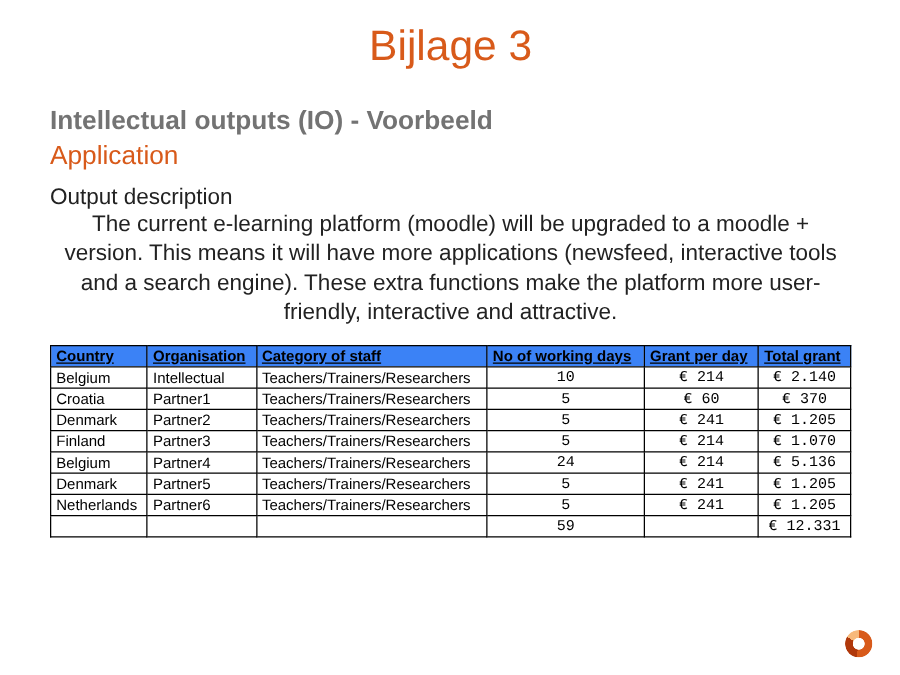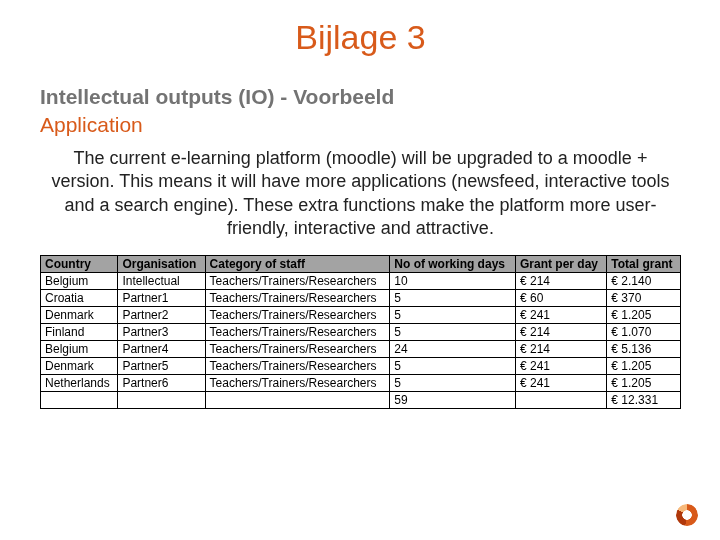--- a/index.html
+++ b/index.html
@@ -53,44 +53,47 @@
     font-family: Arial, Helvetica, sans-serif;
   }
   th, td {
     border: 1px solid #000;
     padding: 1px 4px;
     text-align: left;
     white-space: nowrap;
   }
   th {
     font-weight: bold;
-    background: #a3a3a3;
+    background: #3b82f6;
+    text-decoration: underline;
   }
   td.num {
-    text-align: left;
+    text-align: center;
+    font-family: Liberation Mono, monospace;
   }
   .footer-circle {
     position: absolute;
     bottom: 14px;
     right: 22px;
     width: 22px;
     height: 22px;
     border-radius: 50%;
     background: conic-gradient(#d85a1a 0deg 190deg, #b0380b 190deg 300deg, #f7b97b 300deg 360deg);
     -webkit-mask: radial-gradient(circle, transparent 4.5px, #000 5px);
     mask: radial-gradient(circle, transparent 4.5px, #000 5px);
   }
 </style>
 </head>
 <body>
 
 <div class="content">
   <h1 class="title">Bijlage 3</h1>
   <div class="heading">Intellectual outputs (IO) - Voorbeeld</div>
   <div class="subheading">Application</div>
+  <div class="desc-label">Output description</div>
   <p class="desc-text">The current e-learning platform (moodle) will be upgraded to a moodle + version. This means it will have more applications (newsfeed, interactive tools and a search engine). These extra functions make the platform more user-friendly, interactive and attractive.</p>
 
   <table>
     <thead>
       <tr>
         <th>Country</th>
         <th>Organisation</th>
         <th>Category of staff</th>
         <th class="num">No of working days</th>
         <th class="num">Grant per day</th>

